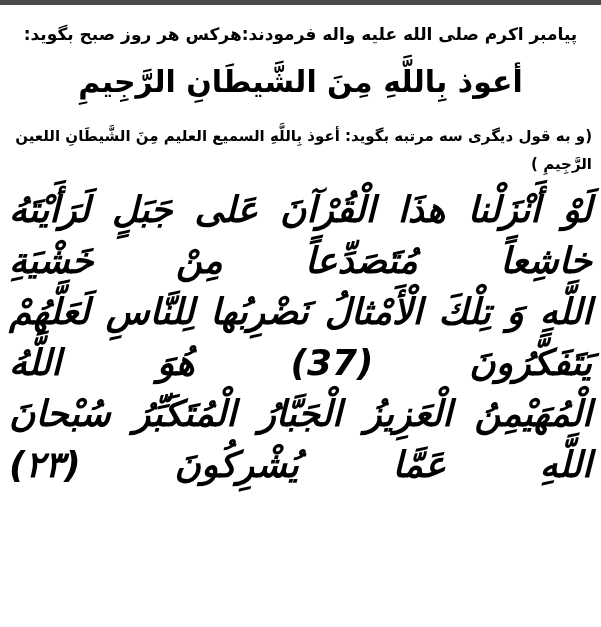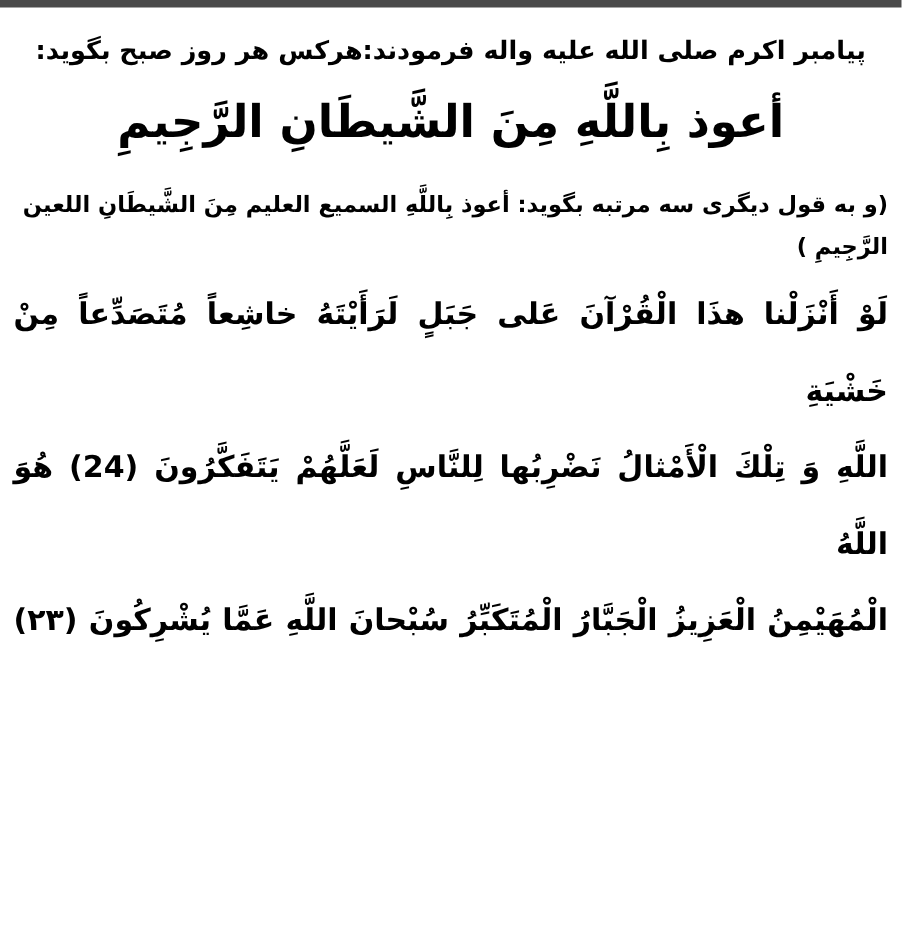--- a/index.html
+++ b/index.html
@@ -40,42 +40,43 @@
   }
   .alt {
     margin-top: 17px;
     text-align: right;
     font-size: 15px;
     font-weight: bold;
     line-height: 28px;
   }
   .quran { margin-top: 6px; }
   .qline {
-    font-size: 20px;
+    font-size: 36px;
     font-weight: bold;
     line-height: 51px;
     text-align: justify;
     text-align-last: justify;
     white-space: normal;
+    font-style: italic;
   }
 </style>
 </head>
 <body>
 
 <div class="page">
   <div class="top-bar"></div>
   <div class="content">
 
     <div class="intro">پیامبر اکرم صلی الله علیه واله فرمودند:هرکس هر روز صبح بگوید:</div>
 
     <div class="istiadha">أعوذ بِاللَّهِ مِنَ الشَّیطَانِ الرَّجِیمِ</div>
 
     <div class="alt">(و به قول دیگری سه مرتبه بگوید: أعوذ بِاللَّهِ السمیع العلیم مِنَ الشَّیطَانِ اللعین الرَّجِیمِ )</div>
 
     <div class="quran">
       <div class="qline">لَوْ أَنْزَلْنا هذَا الْقُرْآنَ عَلى جَبَلٍ لَرَأَيْتَهُ خاشِعاً مُتَصَدِّعاً مِنْ خَشْيَةِ</div>
-      <div class="qline">اللَّهِ وَ تِلْكَ الْأَمْثالُ نَضْرِبُها لِلنَّاسِ لَعَلَّهُمْ يَتَفَكَّرُونَ (24) هُوَ اللَّهُ</div>
+      <div class="qline">اللَّهِ وَ تِلْكَ الْأَمْثالُ نَضْرِبُها لِلنَّاسِ لَعَلَّهُمْ يَتَفَكَّرُونَ (37) هُوَ اللَّهُ</div>
       <div class="qline">الْمُهَيْمِنُ الْعَزِيزُ الْجَبَّارُ الْمُتَكَبِّرُ سُبْحانَ اللَّهِ عَمَّا يُشْرِكُونَ (۲۳)</div>
 
     </div>
 
   </div>
 </div>
 
 </body></html>

